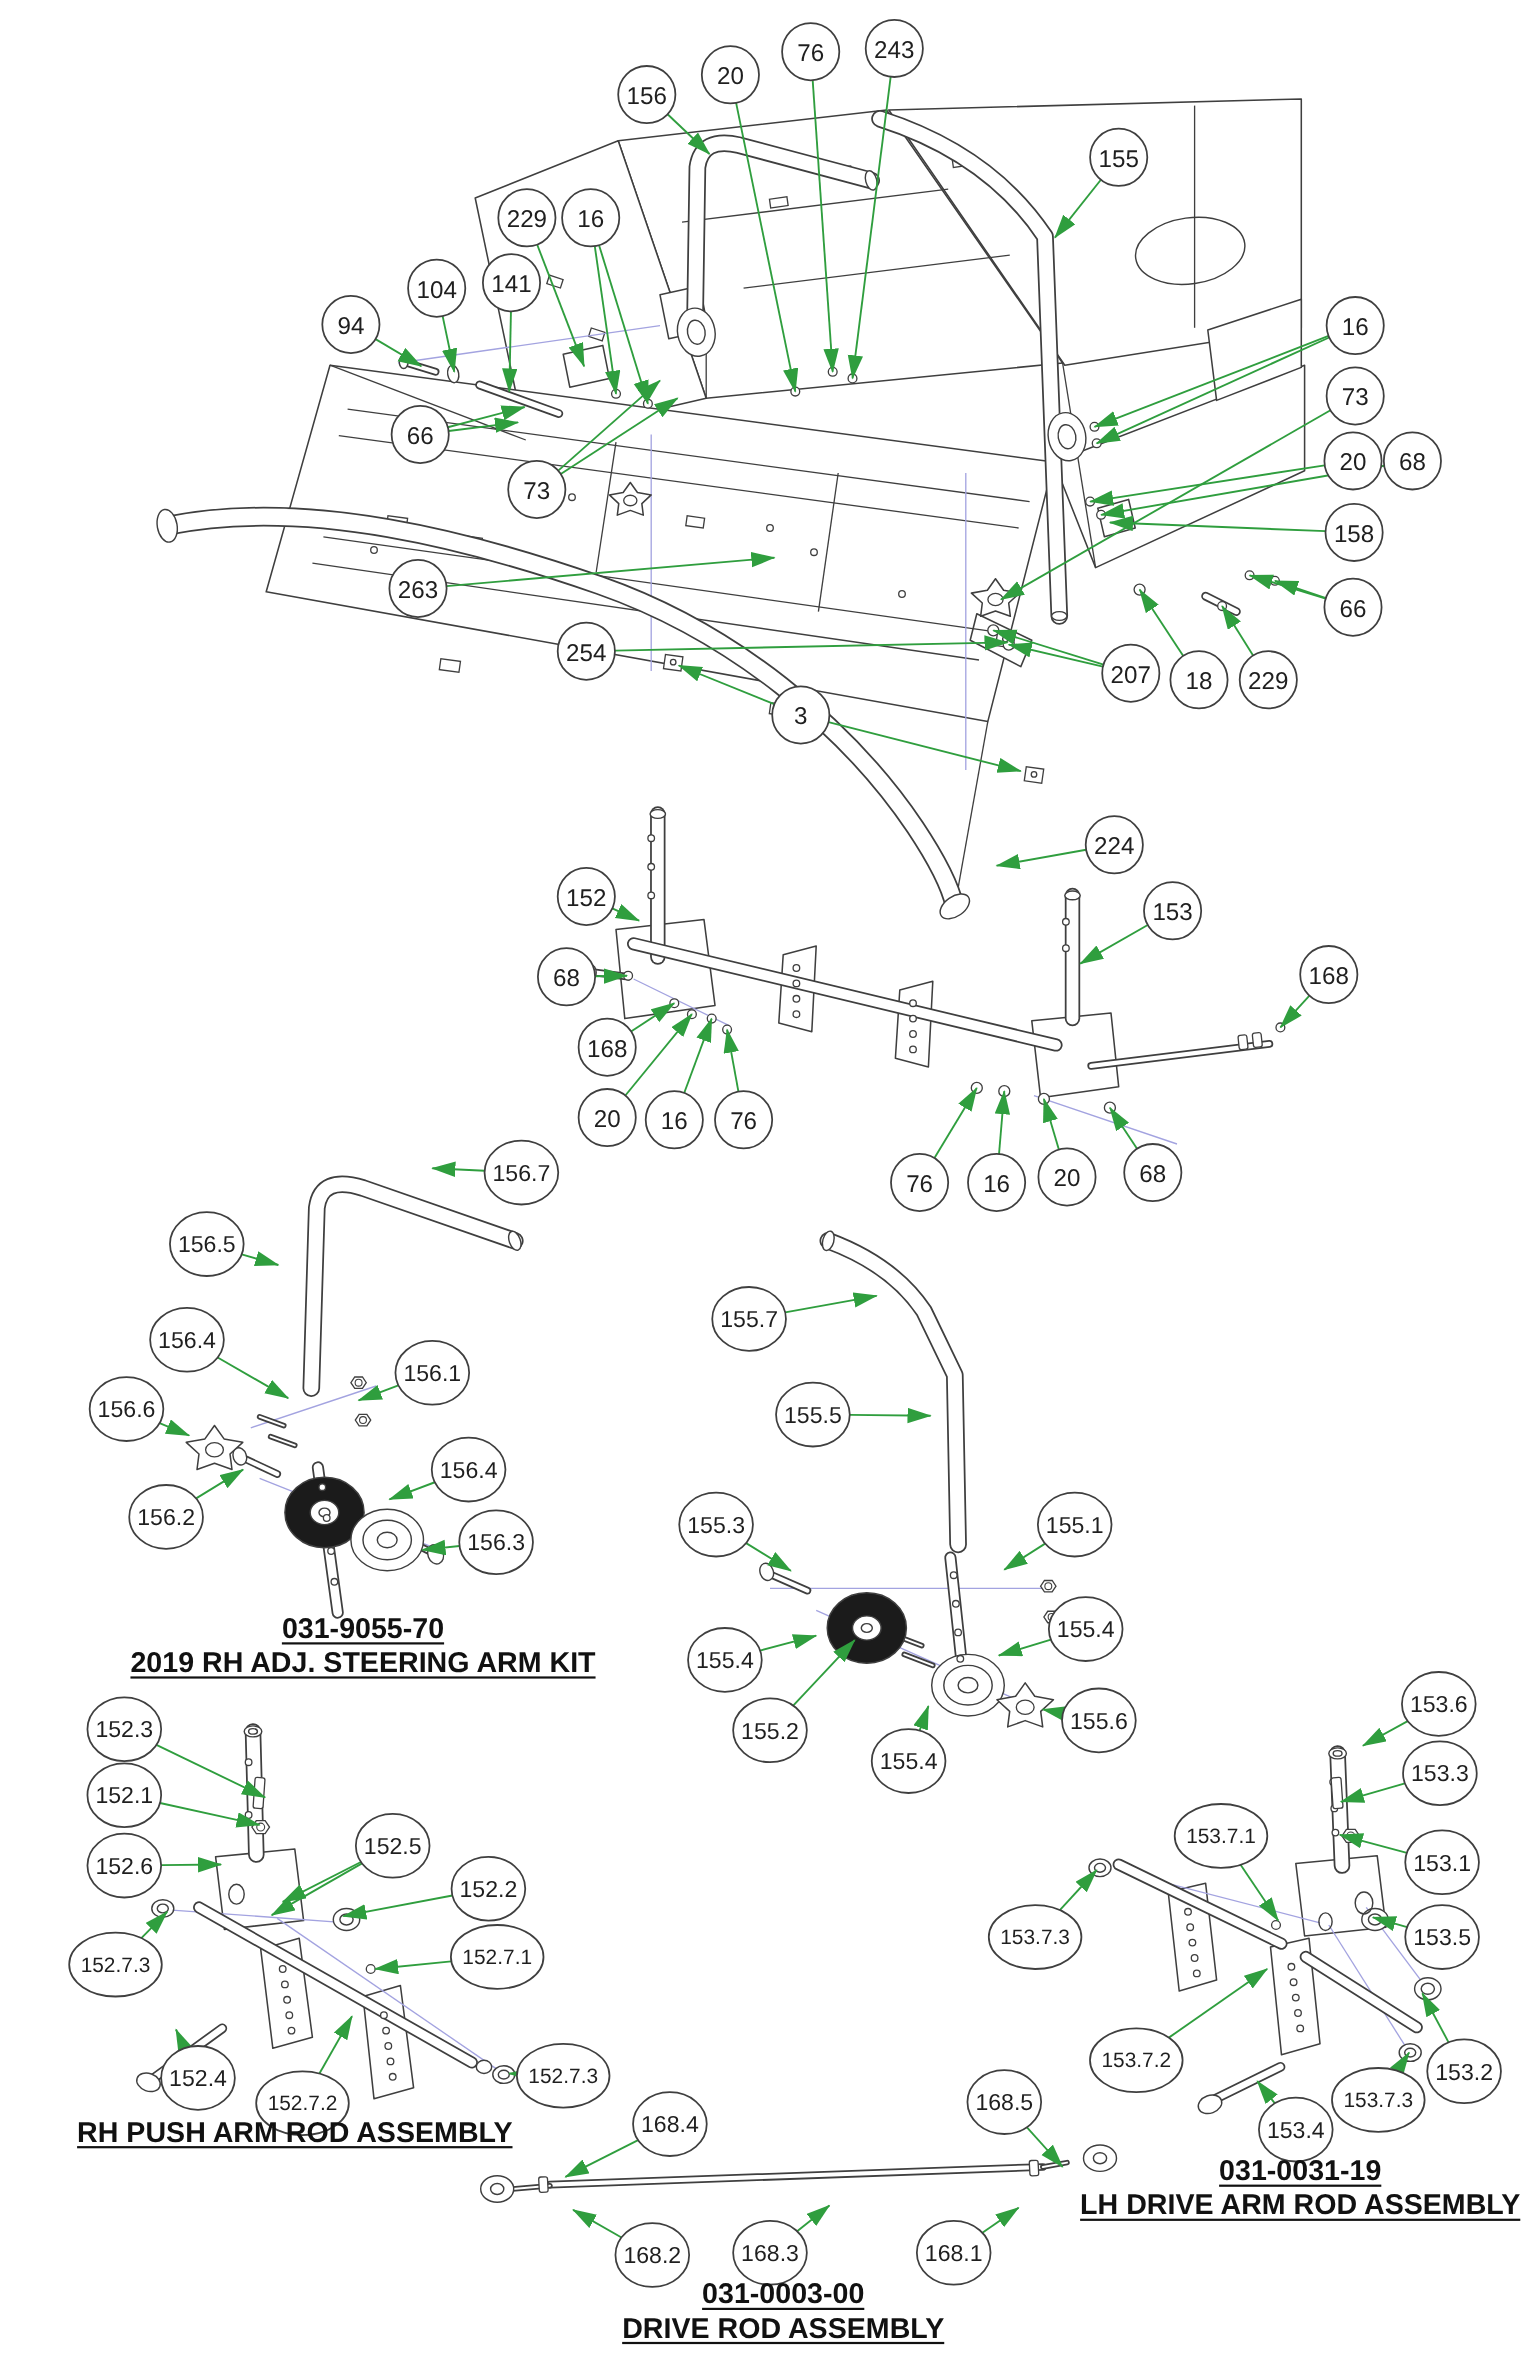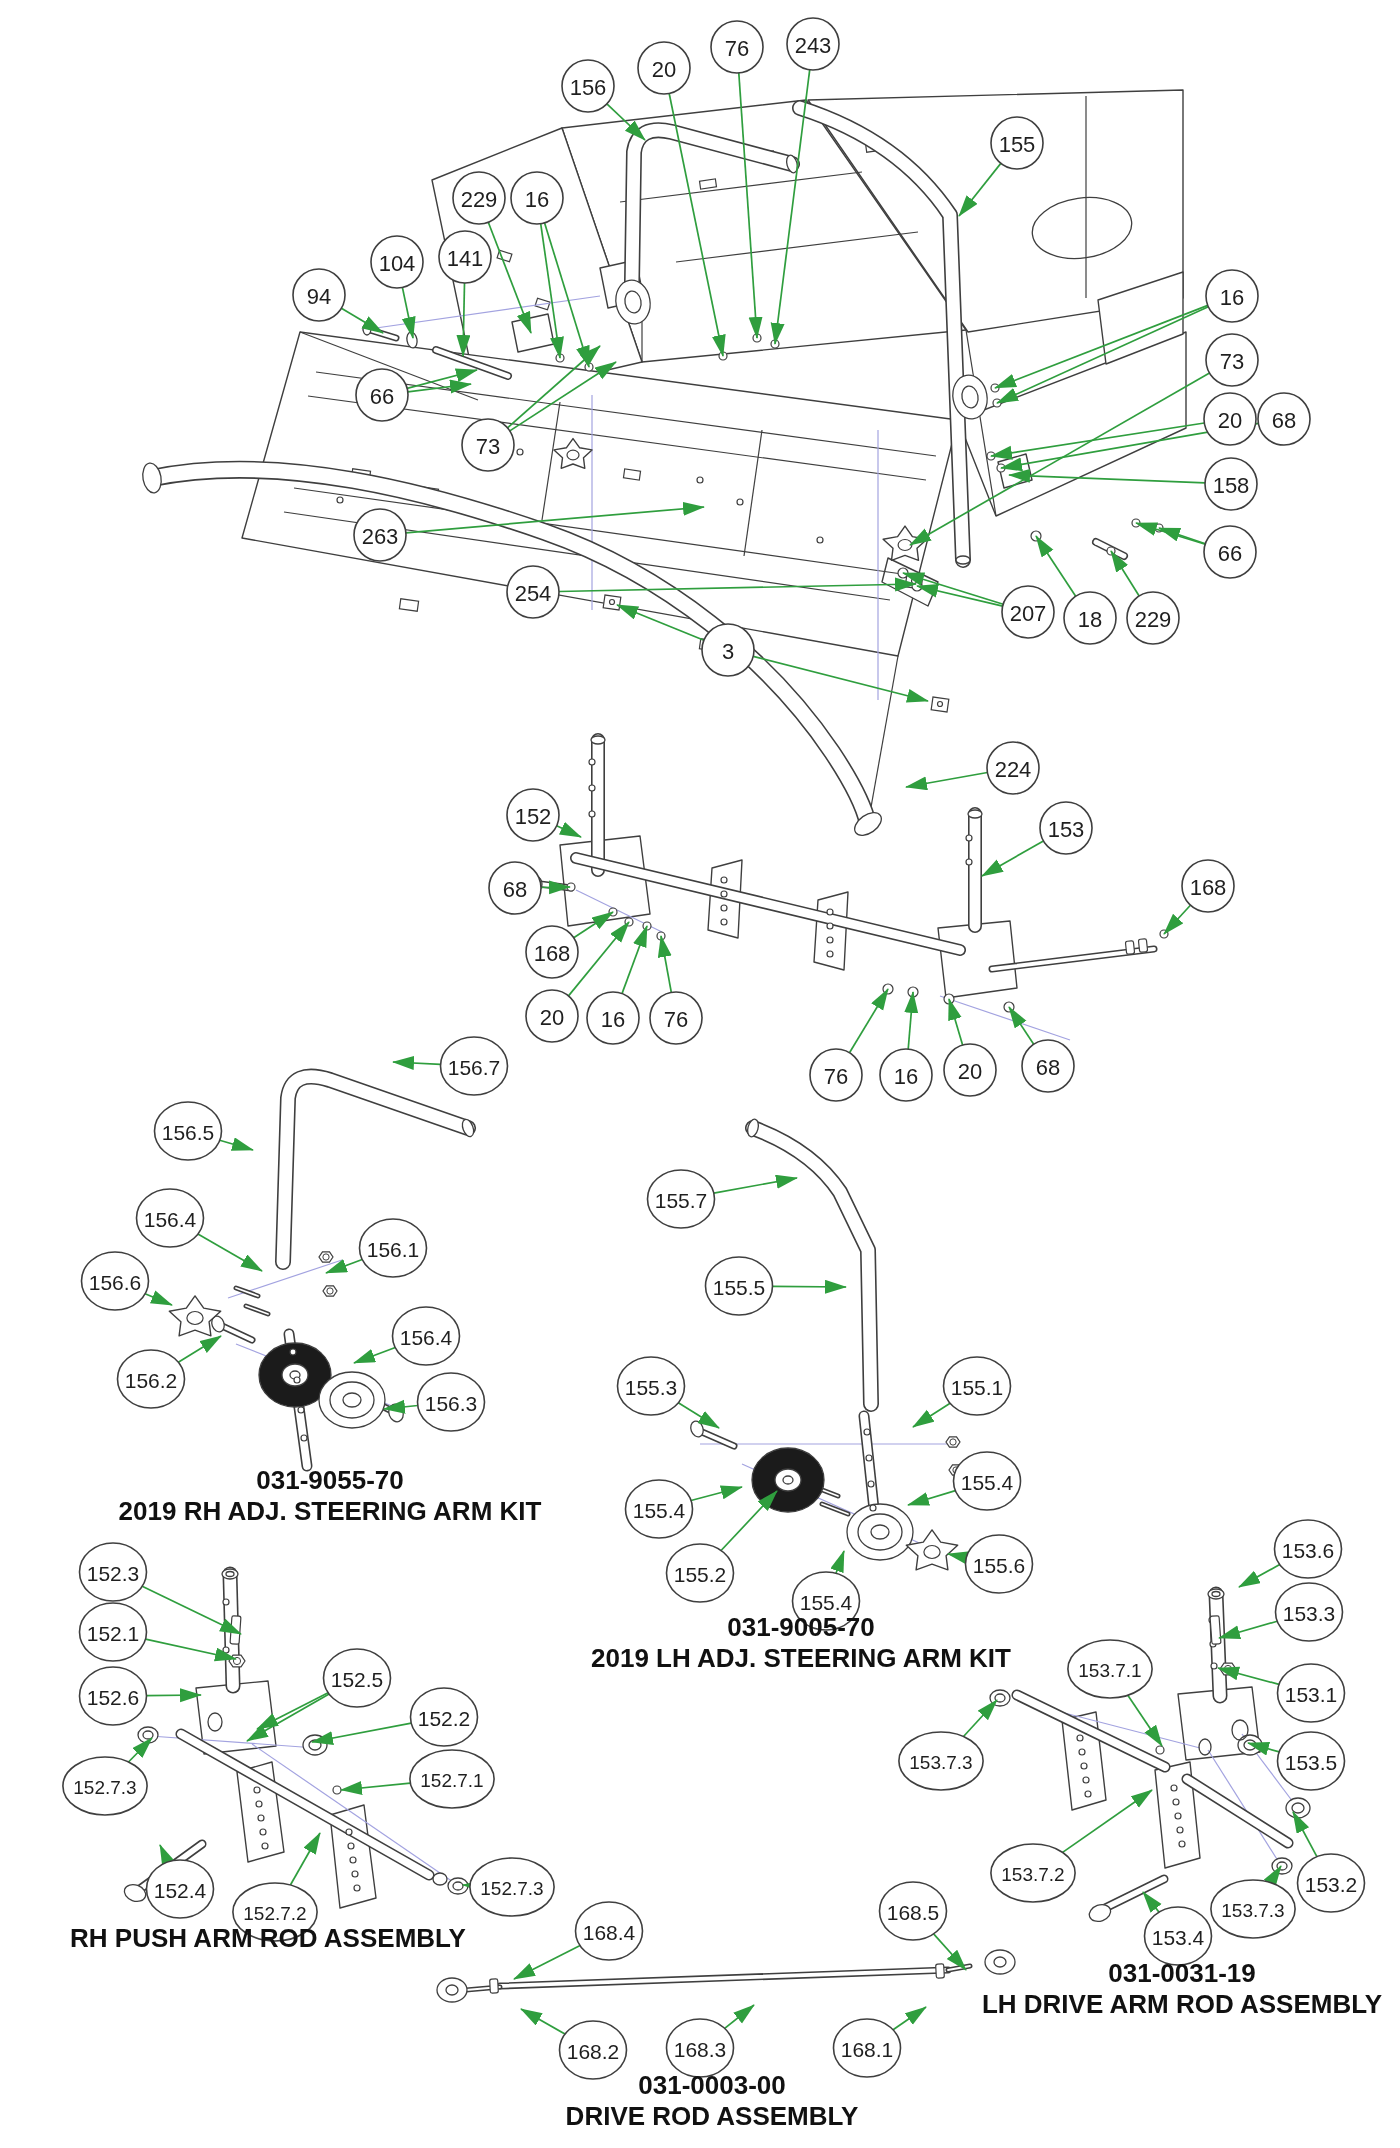--- a/index.html
+++ b/index.html
@@ -1,21 +1,21 @@
 <!DOCTYPE html>
 <html><head>
 <meta charset="utf-8">
 <style>
   html,body{margin:0;padding:0;background:#ffffff;}
   .stage{position:relative;width:1400px;height:2148px;background:#fff;overflow:hidden;
          font-family:"Liberation Sans",sans-serif;}
   .stage svg{position:absolute;left:0;top:0;}
   .asm-title{position:absolute;transform:translateX(-50%);text-align:center;
              font:700 26px/31px "Liberation Sans",sans-serif;color:#111;white-space:nowrap;}
-  .asm-title span{display:block;text-underline-offset:4px;}
+  .asm-title span{display:block;text-decoration:underline;text-underline-offset:4px;}
 </style>
 </head>
 <body>
 
 <div class="stage">
   <svg id="dwg" width="1400" height="2148" viewBox="0 0 1400 2148">
     <defs>
       <marker id="ahm" markerUnits="userSpaceOnUse" markerWidth="24" markerHeight="16" refX="21" refY="7" orient="auto">
         <path id="ah" d="M0,0 L22,7 L0,14 Z" fill="#2f9e3e"></path>
       </marker>
@@ -720,24 +720,20 @@
           <ellipse cx="867" cy="2048" rx="33.5" ry="29" fill="#ffffff" stroke="#3f3f3f" stroke-width="1.6"></ellipse>
           <text x="867" y="2049" text-anchor="middle" dominant-baseline="central" fill="#1f1f1f" font-size="21" font-family="&quot;Liberation Sans&quot;, sans-serif">168.1</text>
         </g>
       </g>
   </svg>
 
   <div class="asm-title" style="left: 330px; top: 1465px;">
     <span>031-9055-70</span>
     <span>2019 RH ADJ. STEERING ARM KIT</span>
   </div>
-  <div class="asm-title" style="left: 801px; top: 1612px;">
-    <span>031-9005-70</span>
-    <span>2019 LH ADJ. STEERING ARM KIT</span>
-  </div>
   <div class="asm-title" style="left: 268px; top: 1923px;">
     <span>RH PUSH ARM ROD ASSEMBLY</span>
   </div>
   <div class="asm-title" style="left: 1162px; top: 1958px; margin-left: 20px;">
     <span>031-0031-19</span>
     <span>LH DRIVE ARM ROD ASSEMBLY</span>
   </div>
   <div class="asm-title" style="left: 712px; top: 2070px;">
     <span>031-0003-00</span>
     <span>DRIVE ROD ASSEMBLY</span>

